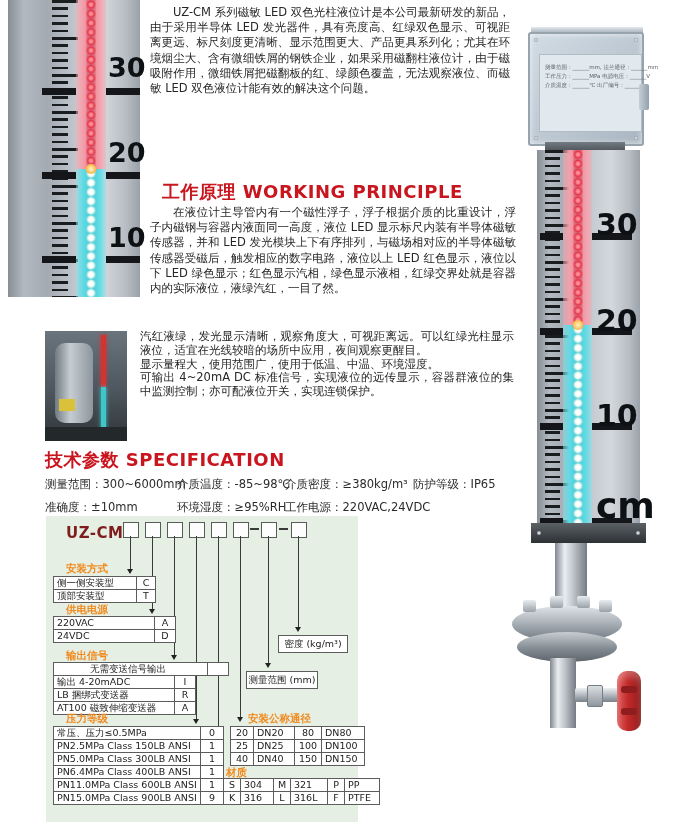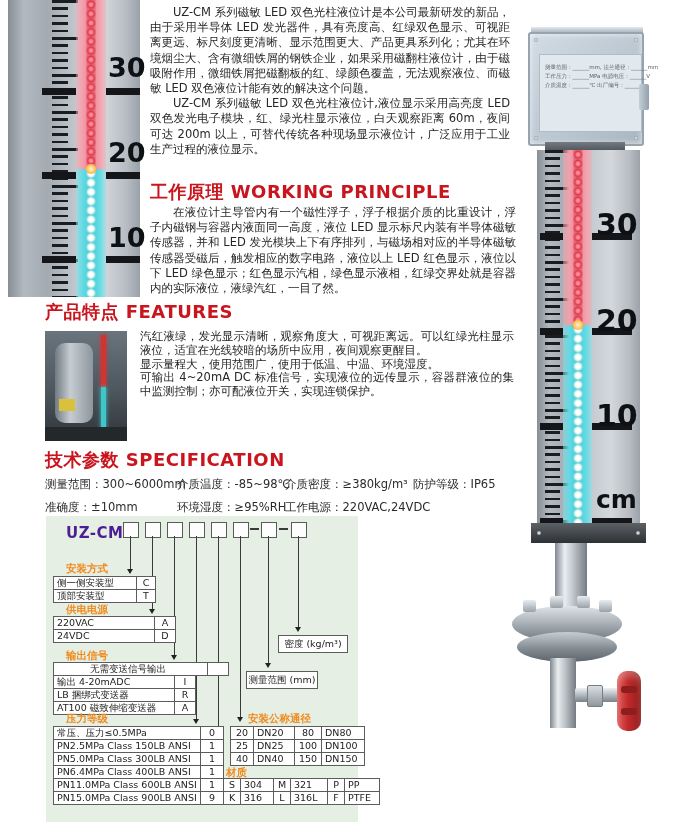--- a/index.html
+++ b/index.html
@@ -34,21 +34,21 @@
   
   .plate{position:absolute;background:linear-gradient(135deg,#d2dce5,#a9b6c1);border:2px solid #97a3ad;border-radius:3px;
          box-shadow:inset 0 0 6px rgba(255,255,255,.7);}
   .plate-inner{position:absolute;background:#e1e8ee;border:1px solid #b2bcc5;}
   .np-line{font-size:6px;color:#56626c;white-space:nowrap;line-height:9px;transform:scale(.92);transform-origin:left top;}
   .screw{position:absolute;width:4px;height:4px;border-radius:50%;background:radial-gradient(circle,#e9eef2,#79848d);}
   .silver-v{background:linear-gradient(90deg,#80878e,#e9edf0 30%,#c2c8cd 55%,#747b82 100%);}
   .disc{position:absolute;border-radius:50%;}
   
   .panel{position:absolute;left:46px;top:516px;width:312px;height:306px;background:#e6efe3;}
-  .model-lbl{position:absolute;left:20px;top:8px;color:#4c1d95;font-weight:bold;font-size:15px;letter-spacing:.5px;}
+  .model-lbl{position:absolute;left:20px;top:8px;color:#7f1d1d;font-weight:bold;font-size:15px;letter-spacing:.5px;}
   .mbox{position:absolute;top:6px;width:14px;height:14px;background:#fdfdfd;border:1px solid #565c56;}
   .mdash{position:absolute;top:12px;width:9px;height:2px;background:#3a3a3a;}
   .vline{position:absolute;width:1px;background:#3a3a3a;}
   .vline::after{content:"";position:absolute;bottom:-5px;left:-3px;border:3.5px solid transparent;border-top:5px solid #222;}
   .olabel{position:absolute;color:#f08a1d;font-weight:bold;font-size:10.5px;white-space:nowrap;}
   .dtable{position:absolute;}
   .trow{display:flex;}
   .tcell{border:1px solid #5c5c5c;background:#fff;font-size:9.5px;line-height:12px;height:12px;
          padding:0 3px;margin:-1px 0 0 -1px;white-space:nowrap;overflow:hidden;color:#222;}
   .tcell.code{text-align:center;padding:0 1px;}
@@ -79,29 +79,27 @@
       </div>
       <div class="tbead" style="top:164px;"></div>
     </div>
     <div class="gnum" style="left:100px;top:52px;font-size:27px;">30</div>
     <div class="gnum" style="left:100px;top:137px;font-size:27px;">20</div>
     <div class="gnum" style="left:100px;top:222px;font-size:27px;">10</div>
   </div>
 
   <div class="body-txt" style="position:absolute;left:150px;top:5px;width:360px;">
     <p>UZ-CM 系列磁敏 LED 双色光柱液位计是本公司最新研发的新品，由于采用半导体 LED 发光器件，具有亮度高、红绿双色显示、可视距离更远、标尺刻度更清晰、显示范围更大、产品更具系列化；尤其在环境烟尘大、含有微细铁屑的钢铁企业，如果采用磁翻柱液位计，由于磁吸附作用，微细铁屑把磁翻板的红、绿颜色覆盖，无法观察液位、而磁敏 LED 双色液位计能有效的解决这个问题。</p>
-    <p>UZ-CM 系列磁敏 LED 双色光柱液位计,液位显示采用高亮度 LED 双色发光电子模块，红、绿光柱显示液位，白天观察距离 60m，夜间可达 200m 以上，可替代传统各种现场显示液位计，广泛应用于工业生产过程的液位显示。</p>
-  </div>
-
-  <div class="h-red" style="left:150px;top:180px;">工作原理 WORKING PRINCIPLE</div>
+  </div>
+
+  <div class="h-red" style="left:162px;top:180px;">工作原理 WORKING PRINCIPLE</div>
   <div class="body-txt" style="position:absolute;left:150px;top:205px;width:366px;">
     <p>在液位计主导管内有一个磁性浮子，浮子根据介质的比重设计，浮子内磁钢与容器内液面同一高度，液位 LED 显示标尺内装有半导体磁敏传感器，并和 LED 发光模块上下有序排列，与磁场相对应的半导体磁敏传感器受磁后，触发相应的数字电路，液位以上 LED 红色显示，液位以下 LED 绿色显示；红色显示汽相，绿色显示液相，红绿交界处就是容器内的实际液位，液绿汽红，一目了然。</p>
   </div>
 
-  <div class="h-red" style="left:45px;top:300px;">产品特点 FEATURES</div>
   <div style="position:absolute;left:45px;top:331px;width:82px;height:110px;background:linear-gradient(180deg,#6a747c,#4d565e 55%,#2e3438);overflow:hidden;">
     <div style="position:absolute;left:10px;top:12px;width:38px;height:80px;border-radius:10px;background:linear-gradient(90deg,#707a81,#c6cdd2 40%,#8d969d);"></div>
     <div style="position:absolute;left:56px;top:4px;width:5px;height:52px;background:#d23434;box-shadow:0 0 4px #d23434;"></div>
     <div style="position:absolute;left:56px;top:56px;width:5px;height:50px;background:#3ec6c9;box-shadow:0 0 4px #3ec6c9;"></div>
     <div style="position:absolute;left:0;top:96px;width:82px;height:14px;background:#23282b;"></div>
     <div style="position:absolute;left:14px;top:68px;width:16px;height:12px;background:#d9c23a;"></div>
   </div>
   <div class="feat-txt" style="position:absolute;left:140px;top:330px;width:374px;">
     <p>汽红液绿，发光显示清晰，观察角度大，可视距离远。可以红绿光柱显示液位，适宜在光线较暗的场所中应用，夜间观察更醒目。</p>
     <p>显示量程大，使用范围广，使用于低温、中温、环境湿度。</p>
@@ -294,21 +292,21 @@
           <div class="beads beads-red"></div>
         </div>
         <div class="zone zone-grn" style="top:175px;bottom:0;">
           <div class="beads beads-grn"></div>
         </div>
         <div class="tbead" style="top:170px;"></div>
       </div>
       <div class="gnum" style="left:59px;top:57px;font-size:30px;">30</div>
       <div class="gnum" style="left:59px;top:153px;font-size:30px;">20</div>
       <div class="gnum" style="left:59px;top:248px;font-size:30px;">10</div>
-      <div class="gnum" style="left:59px;top:335px;font-size:25px;">cm</div>
+      <div class="gnum" style="left:59px;top:335px;font-size:36px;">cm</div>
     </div>
     <div style="position:absolute;left:36px;top:523px;width:115px;height:20px;background:linear-gradient(180deg,#5c6166,#2d3134);">
       <div class="screw" style="left:6px;top:8px;"></div>
       <div class="screw" style="right:6px;top:8px;"></div>
     </div>
 
     <div class="silver-v" style="position:absolute;left:60px;top:543px;width:32px;height:70px;"></div>
     <div class="disc" style="left:17px;top:606px;width:110px;height:36px;background:linear-gradient(180deg,#dfe4e8,#9ba3aa 60%,#6f767d);"></div>
     <div style="position:absolute;left:28px;top:600px;width:13px;height:12px;background:linear-gradient(180deg,#e8ecef,#9aa2a9);border-radius:2px;"></div>
     <div style="position:absolute;left:55px;top:596px;width:13px;height:12px;background:linear-gradient(180deg,#e8ecef,#9aa2a9);border-radius:2px;"></div>

